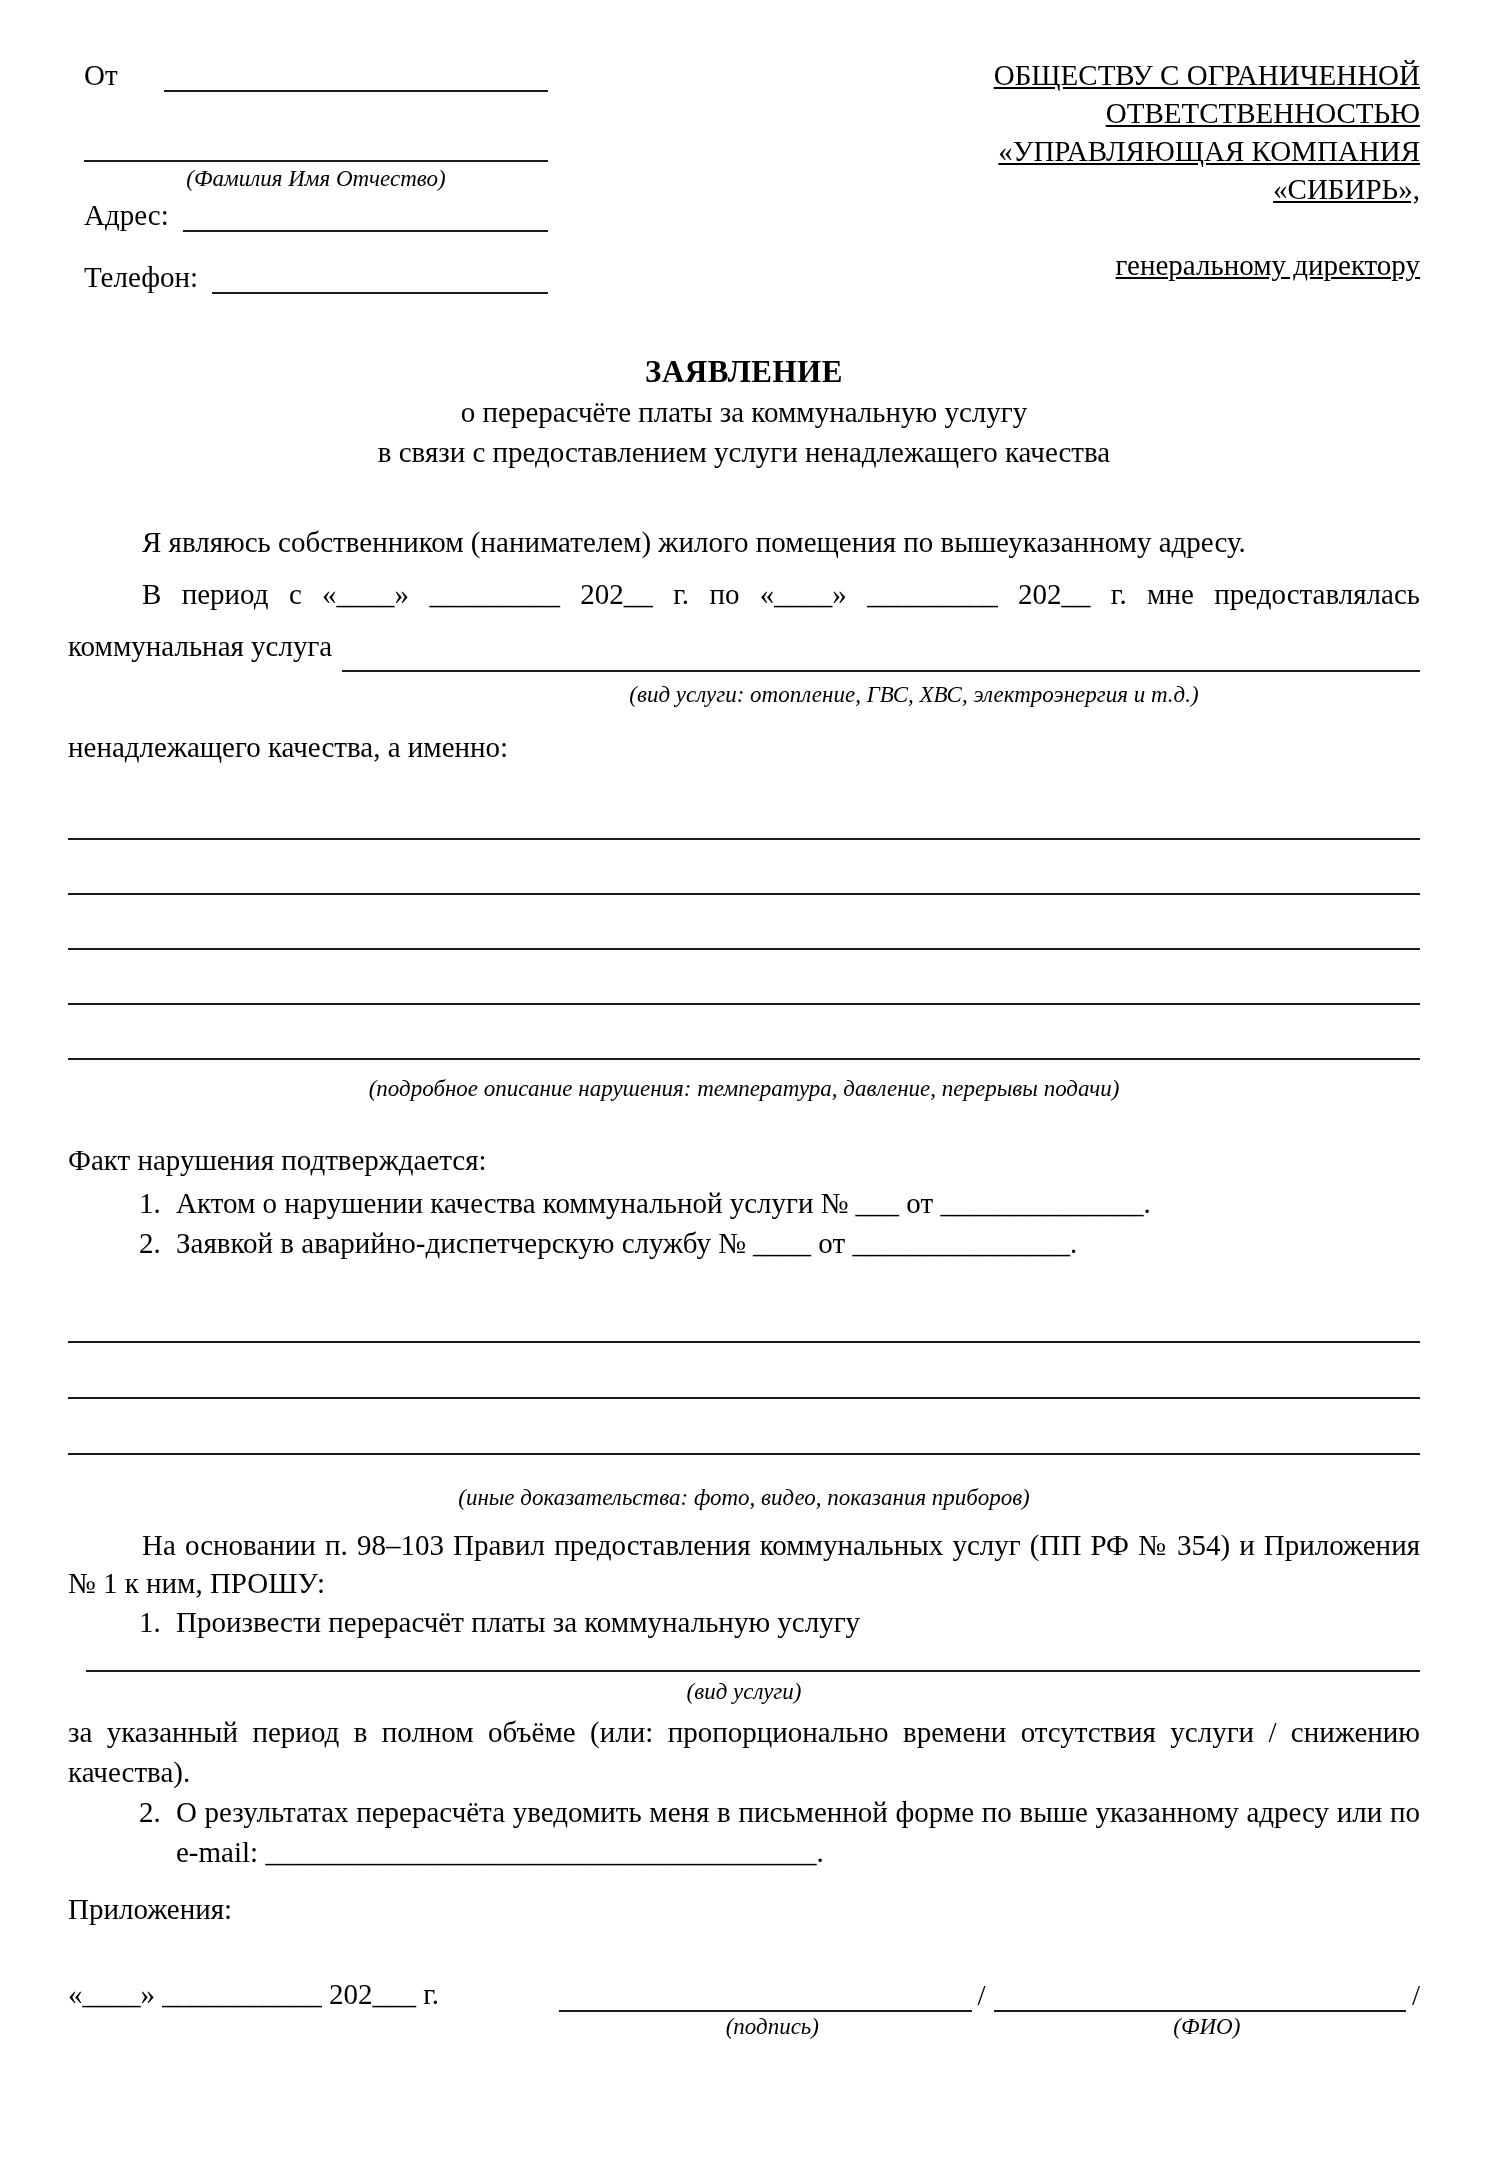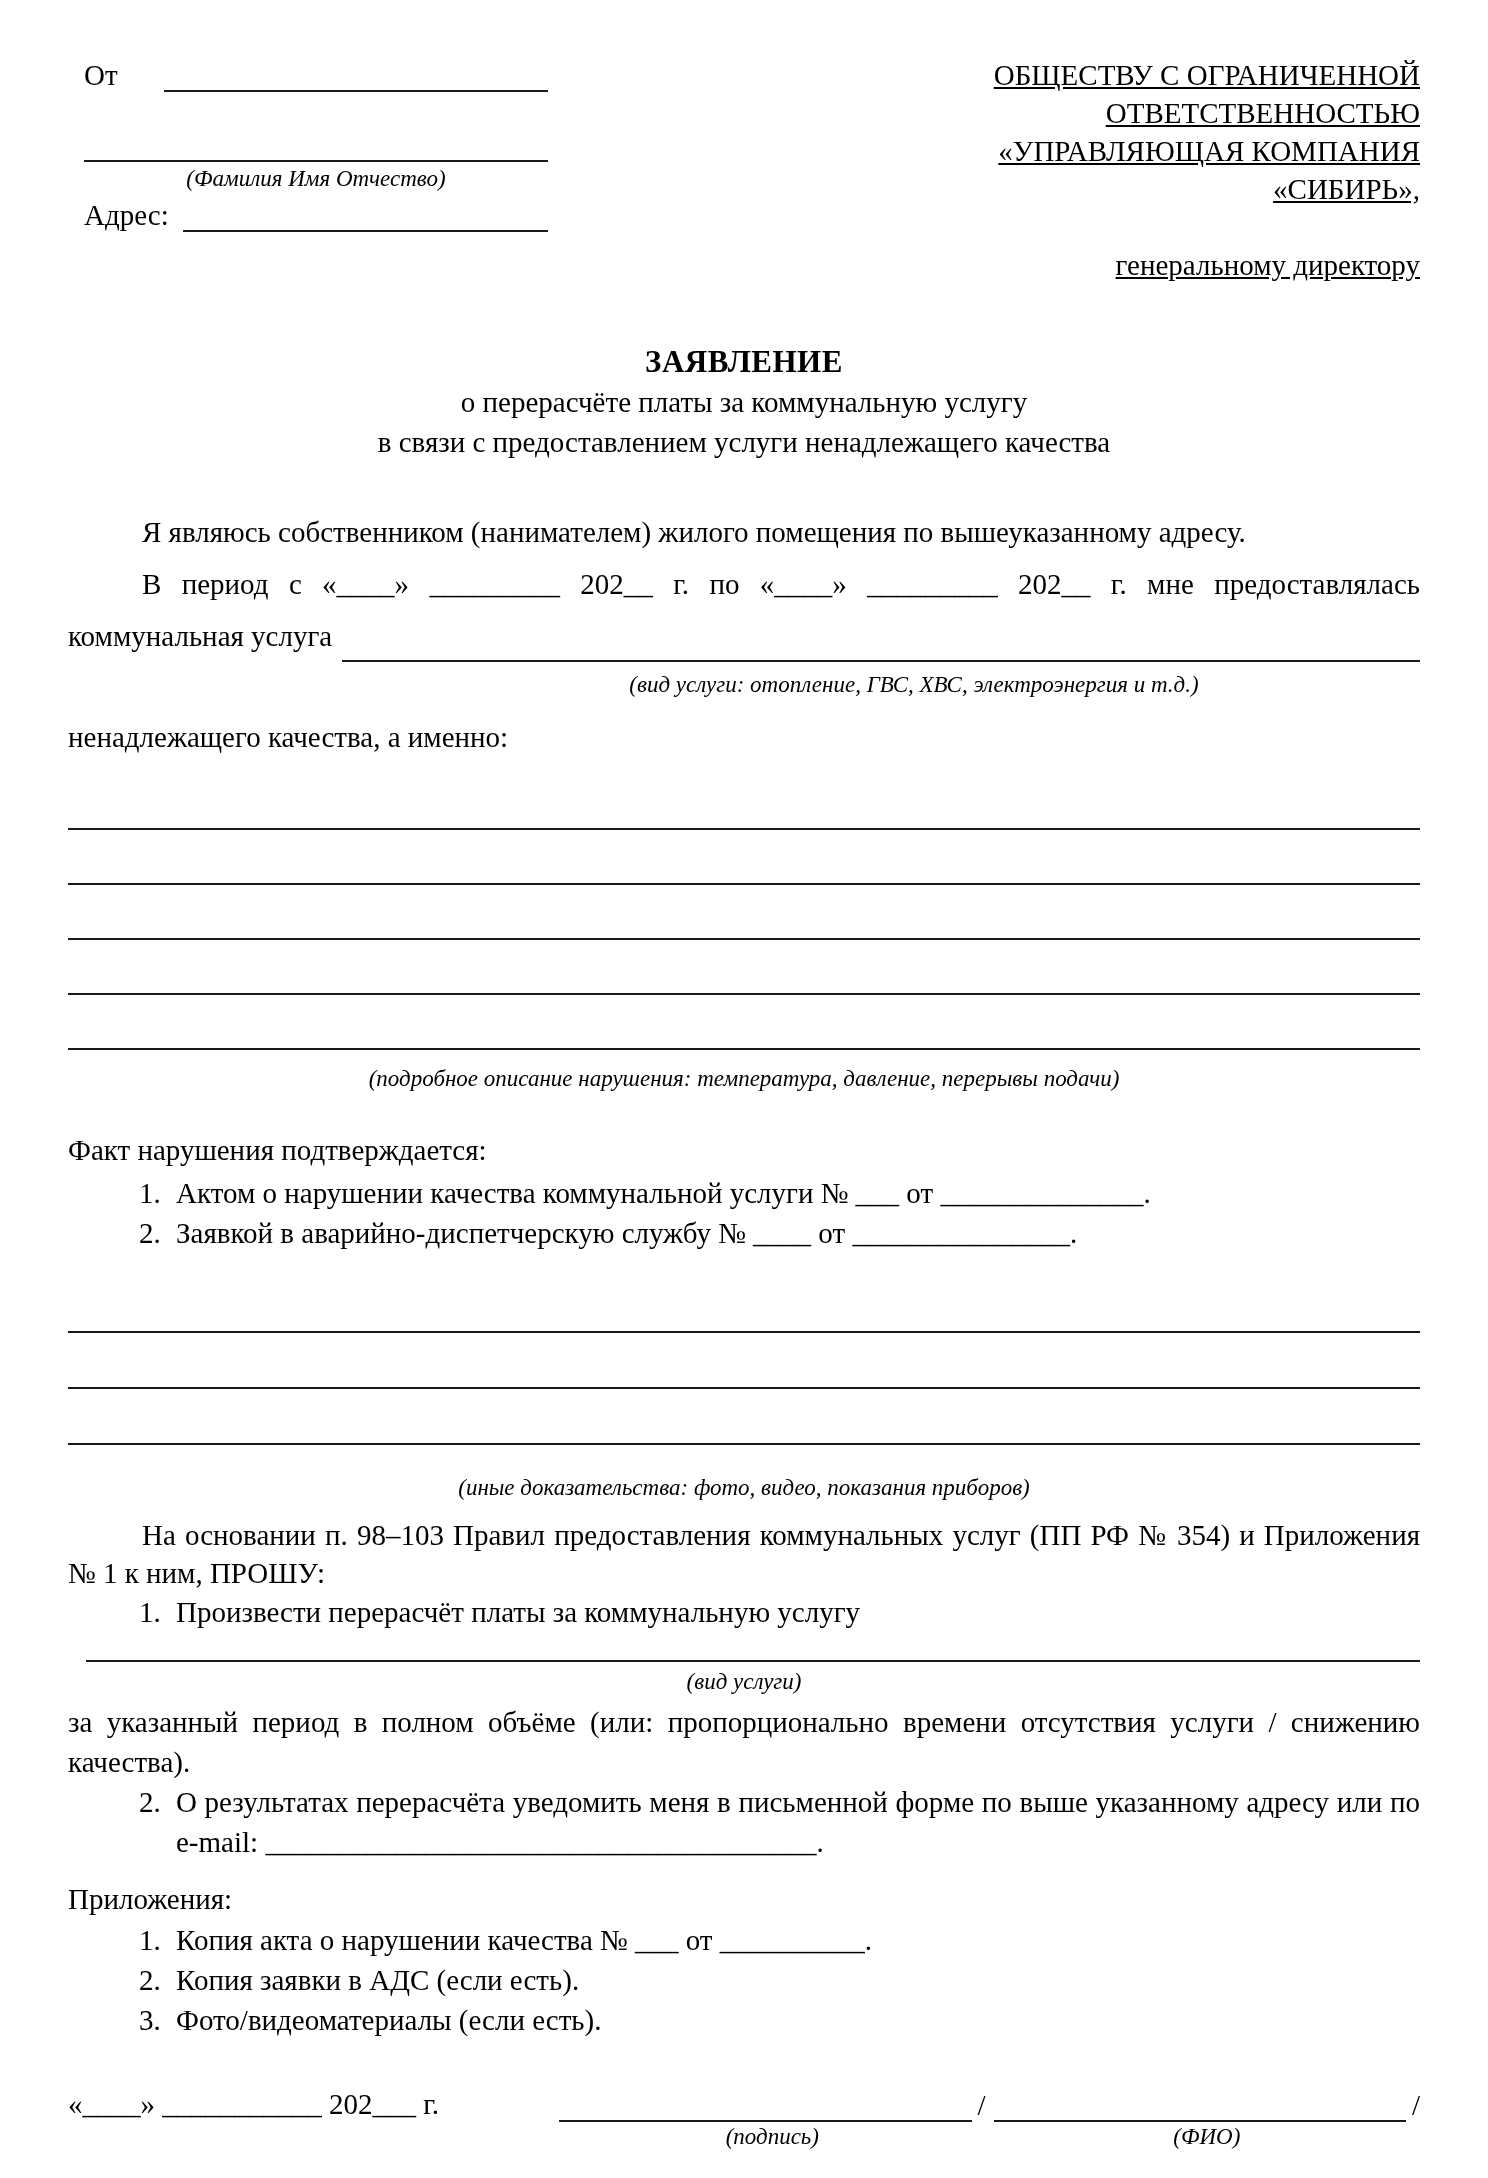--- a/index.html
+++ b/index.html
@@ -74,20 +74,24 @@
       <div class="row from-row">
         <span class="lbl">От</span>
         <span class="blank-fill"></span>
       </div>
       <div class="fio-line"></div>
       <div class="caption fio-caption">(Фамилия Имя Отчество)</div>
       <div class="row addr-row">
         <span class="lbl">Адрес:</span>
         <span class="blank-fill"></span>
       </div>
+      <div class="row phone-row">
+        <span class="lbl">Телефон:</span>
+        <span class="blank-fill"></span>
+      </div>
     </div>
     <div class="header-right">
       <div>ОБЩЕСТВУ С ОГРАНИЧЕННОЙ</div>
       <div>ОТВЕТСТВЕННОСТЬЮ</div>
       <div>«УПРАВЛЯЮЩАЯ КОМПАНИЯ</div>
       <div>«СИБИРЬ»,</div>
       <div class="gap"></div>
       <div>генеральному директору</div>
     </div>
   </div>
@@ -136,25 +140,20 @@
       <li>Произвести перерасчёт платы за коммунальную услугу</li>
     </ol>
     <div class="vid-rule"></div>
     <div class="caption vid-caption">(вид услуги)</div>
     <p class="scope">за указанный период в полном объёме (или: пропорционально времени отсутствия услуги / снижению качества).</p>
     <ol class="num-list request2" start="2">
       <li>О результатах перерасчёта уведомить меня в письменной форме по выше указанному адресу или по e-mail: ______________________________________.</li>
     </ol>
 
     <div class="attach-heading">Приложения:</div>
-    <ol class="num-list">
-      <li>Копия акта о нарушении качества № ___ от __________.</li>
-      <li>Копия заявки в АДС (если есть).</li>
-      <li>Фото/видеоматериалы (если есть).</li>
-    </ol>
   </div>
 
   <div class="footer">
     <div class="date-line">«____» ___________ 202___ г.</div>
     <div class="sig-group">
       <div class="sig-block">
         <div class="sig-top">
           <span class="sig-line"></span>
           <span class="slash">/</span>
         </div>

